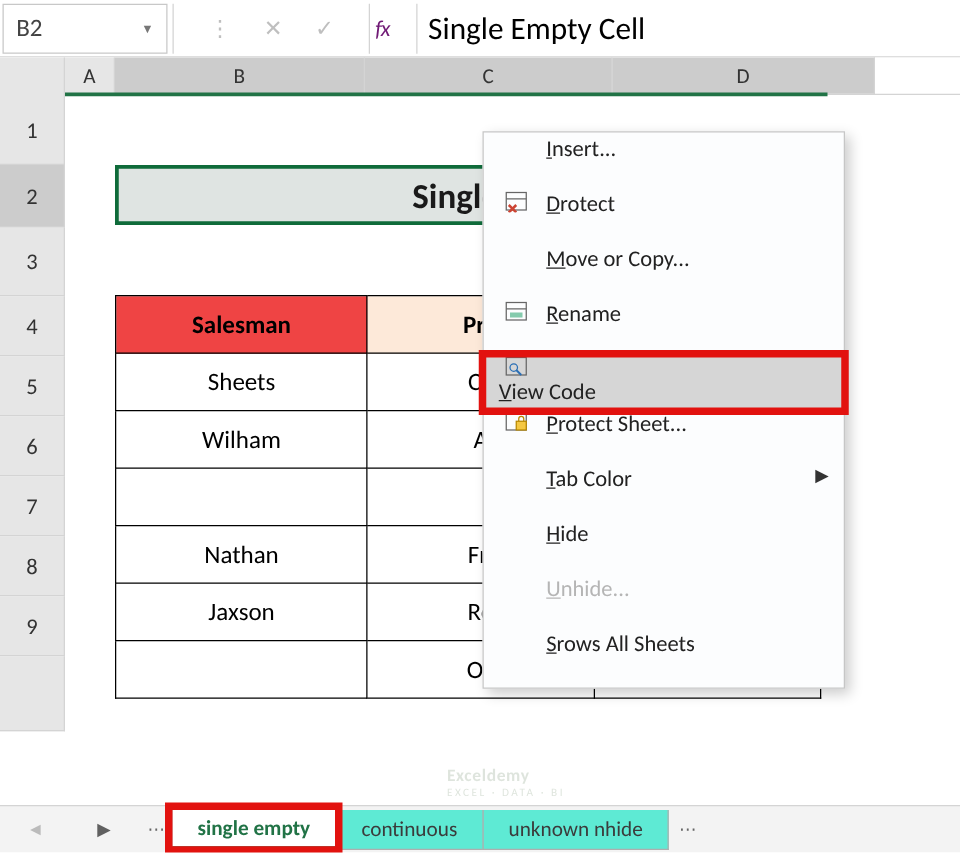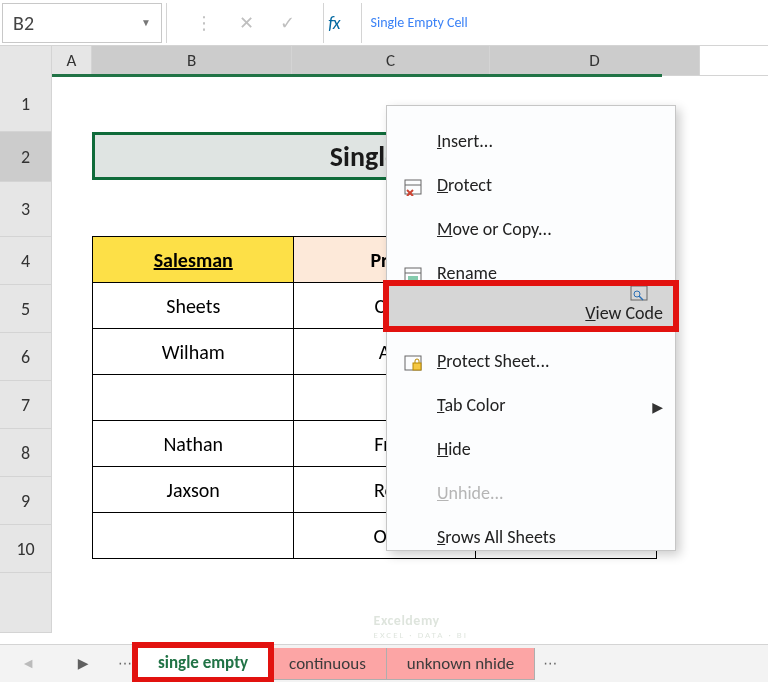--- a/index.html
+++ b/index.html
@@ -1,26 +1,26 @@
 <!DOCTYPE html>
 <html><head>
 <meta charset="utf-8">
 <style>
   * { box-sizing: border-box; margin: 0; padding: 0; font-family: "Segoe UI", Calibri, Arial, sans-serif; }
   body { width: 768px; height: 682px; overflow: hidden; background: #fff; font-size: 14px; position: relative; }
 
   
   .formula-row { height: 46px; display: flex; align-items: center; background: #fff; border-bottom: 1px solid #d4d4d4; }
-  .namebox { width: 160px; height: 40px; border: 1px solid #c8c8c8; margin: 0 0 0 2px; display: flex; align-items: center; padding: 0 10px; font-size: 20px; color: #444; justify-content: space-between; }
+  .namebox { width: 132px; height: 40px; border: 1px solid #c8c8c8; margin: 0 0 0 2px; display: flex; align-items: center; padding: 0 10px; font-size: 20px; color: #444; justify-content: space-between; }
   .namebox .chev { font-size: 10px; color: #777; }
   .fb-sep { width: 1px; height: 40px; background: #d4d4d4; margin: 0 4px; }
   .fb-icons { display: flex; align-items: center; gap: 26px; padding: 0 24px; height: 100%; }
   .fb-icons span { color: #bfbfbf; font-size: 18px; }
-  .fb-fx { color: #0369a1; font-size: 18px; font-style: italic; padding-right: 18px; letter-spacing: -1px; }
-  .fb-content { font-size: 14px; color: #3b82f6; padding-left: 4px; }
+  .fb-fx { color: #701a75; font-size: 18px; font-style: italic; padding-right: 18px; letter-spacing: -1px; }
+  .fb-content { font-size: 25px; color: #000000; padding-left: 4px; }
 
   
   .grid-wrap { position: relative; background: #fff; }
   .col-headers { display: flex; height: 30px; border-bottom: 1px solid #d4d4d4; }
   .col-h { border-right: 1px solid #d4d4d4; background: #e6e6e6; color: #333; display: flex; align-items: center; justify-content: center; font-size: 17px; }
   .grid-body { display: flex; }
   .row-headers { display: flex; flex-direction: column; }
   .row-h { width: 52px; border-right: 1px solid #d4d4d4; border-bottom: 1px solid #d4d4d4; background: #e6e6e6; color: #333; display: flex; align-items: center; justify-content: center; font-size: 18px; }
   .row-h.sel, .col-h.sel { background: #ccc; }
   .corner { width: 52px; height: 30px; background: #e6e6e6; border-right: 1px solid #d4d4d4; }
@@ -28,45 +28,45 @@
   
   .sel-line-h { position: absolute; height: 3px; background: #217346; top: 28px; left: 52px; width: 610px; z-index: 2; }
 
   
   .sheet-content { position: absolute; left: 92px; top: 30px; width: 612px; z-index: 1; }
   .merge-title { position: absolute; left: 0; top: 56px; width: 565px; height: 48px; background: #dfe4e2; border: 3px solid #0f6b3a; display: flex; align-items: center; justify-content: center; font-size: 28px; font-weight: bold; color: #1a1a1a; }
   .merge-title::after { content: ""; position: absolute; right: -5px; bottom: -5px; width: 10px; height: 10px; background: #0f6b3a; border: 1px solid #fff; }
   .datatable { position: absolute; left: 0; top: 160px; border-collapse: collapse; width: 565px; }
   .datatable th, .datatable td { border: 1px solid #000; height: 46px; font-size: 20px; text-align: center; }
   .datatable th { font-weight: bold; }
-  .th-a { background: #fde047; width: 200px; text-decoration: underline; }
+  .th-a { background: #ef4444; width: 200px; }
   .th-b { background: #fde9d9; width: 180px; }
   .th-c { background: #f2dcdb; width: 180px; }
   .col-d-val { color: #111; }
 
   
   .context-menu { position: absolute; left: 386px; top: 105px; width: 290px; background: #fcfdfe; border: 1px solid #c6c6c6; box-shadow: 4px 4px 10px rgba(0,0,0,0.2); z-index: 20; padding: 2px 0; }
-  .cm-item { display: flex; align-items: flex-end; height: 44px; padding: 0 12px; font-size: 18px; color: #222; position: relative; }
+  .cm-item { display: flex; align-items: flex-start; height: 44px; padding: 0 12px; font-size: 18px; color: #222; position: relative; }
   .cm-item.disabled { color: #b5b5b5; }
   .cm-item.hover { background: #d6d6d6; flex-direction: column; }
   .cm-icon { width: 28px; display: flex; justify-content: center; margin-right: 10px; font-size: 17px; }
   .cm-label .ul { text-decoration: underline; }
   .cm-arrow { margin-left: auto; color: #333; font-size: 14px; }
   .red-hl-vc { position: absolute; inset: -4px -4px -4px -4px; border: 6px solid #e2120f; pointer-events: none; z-index: 2; }
 
   
   .tabs-bar { position: absolute; bottom: 0; left: 0; right: 0; height: 38px; background: #f3f3f3; border-top: 1px solid #d4d4d4; display: flex; align-items: center; }
   .tab-nav { width: 110px; display: flex; justify-content: space-around; align-items: center; color: #606060; font-size: 14px; }
   .tab-nav span.dis { color: #bbb; }
-  .sheet-tab { height: 32px; padding: 0 20px; display: flex; align-items: center; border: 1px solid #aeaeae; border-top: none; background: #fca5a5; margin-left: -1px; font-size: 17px; color: #3b3b3b; position: relative; }
+  .sheet-tab { height: 32px; padding: 0 20px; display: flex; align-items: center; border: 1px solid #aeaeae; border-top: none; background: #5eead4; margin-left: -1px; font-size: 17px; color: #3b3b3b; position: relative; }
   .sheet-tab.active { color: #217346; font-weight: bold; border-bottom: 3px solid #217346; background: #fff; z-index: 2; }
   .red-hl-tab { position: absolute; inset: -6px -6px -6px -6px; border: 6px solid #e2120f; pointer-events: none; }
   .tab-scroll-hint { color: #666; margin-left: 8px; margin-right: 6px; }
 
-  .watermark { position: absolute; right: 300px; bottom: 42px; opacity: 0.18; font-size: 14px; color: #4d7046; z-index: 5; font-weight: bold; letter-spacing: 0.5px; }
+  .watermark { position: absolute; right: 316px; bottom: 42px; opacity: 0.18; font-size: 14px; color: #4d7046; z-index: 5; font-weight: bold; letter-spacing: 0.5px; }
   .watermark small { font-size: 9px; font-weight: normal; display: block; letter-spacing: 2px; }
 </style>
 </head>
 <body>
 
 <div class="formula-row">
   <div class="namebox">
     <span>B2</span>
     <span class="chev">▼</span>
   </div>
@@ -95,21 +95,20 @@
     <div class="row-headers">
       <div class="row-h" style="height:56px">1</div>
       <div class="row-h sel" style="height:50px">2</div>
       <div class="row-h" style="height:55px">3</div>
       <div class="row-h" style="height:48px">4</div>
       <div class="row-h" style="height:48px">5</div>
       <div class="row-h" style="height:48px">6</div>
       <div class="row-h" style="height:48px">7</div>
       <div class="row-h" style="height:48px">8</div>
       <div class="row-h" style="height:48px">9</div>
-      <div class="row-h" style="height:48px">10</div>
       <div class="row-h" style="height:60px"></div>
     </div>
     <div class="cells"></div>
   </div>
 
   <div class="sheet-content">
     <div class="merge-title">
       <span>Single E</span>
     </div>
     <table class="datatable">

